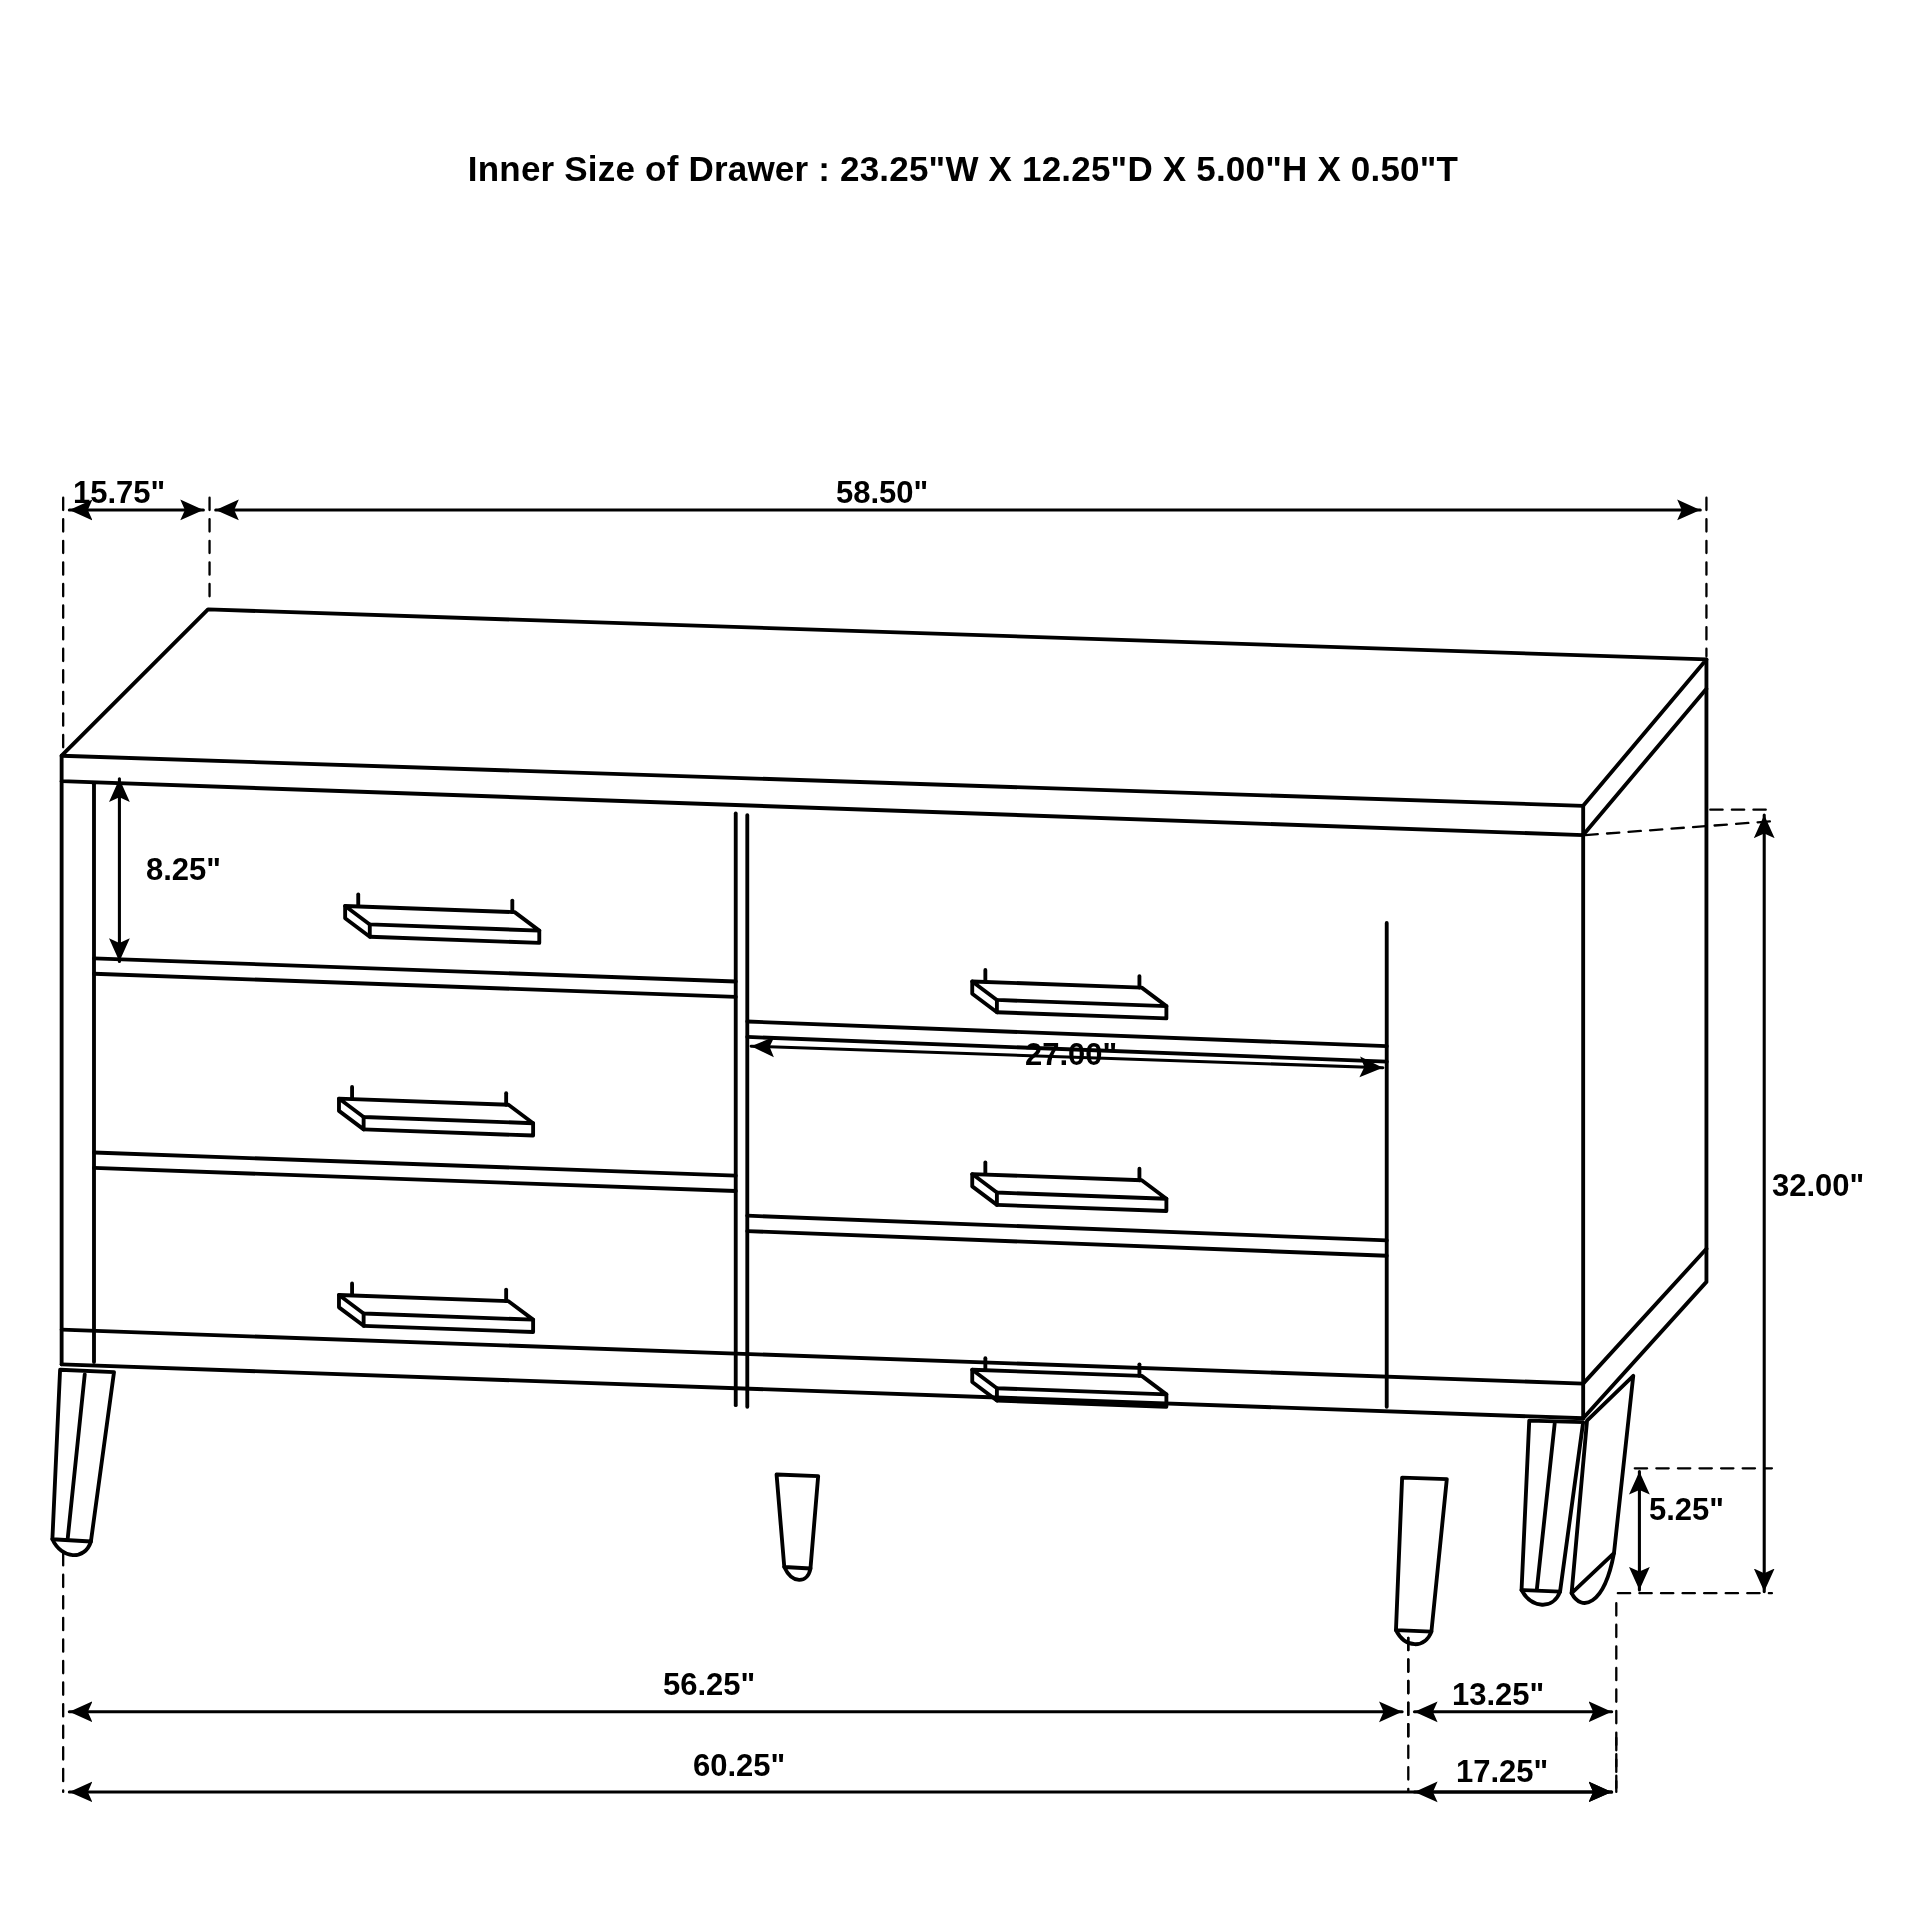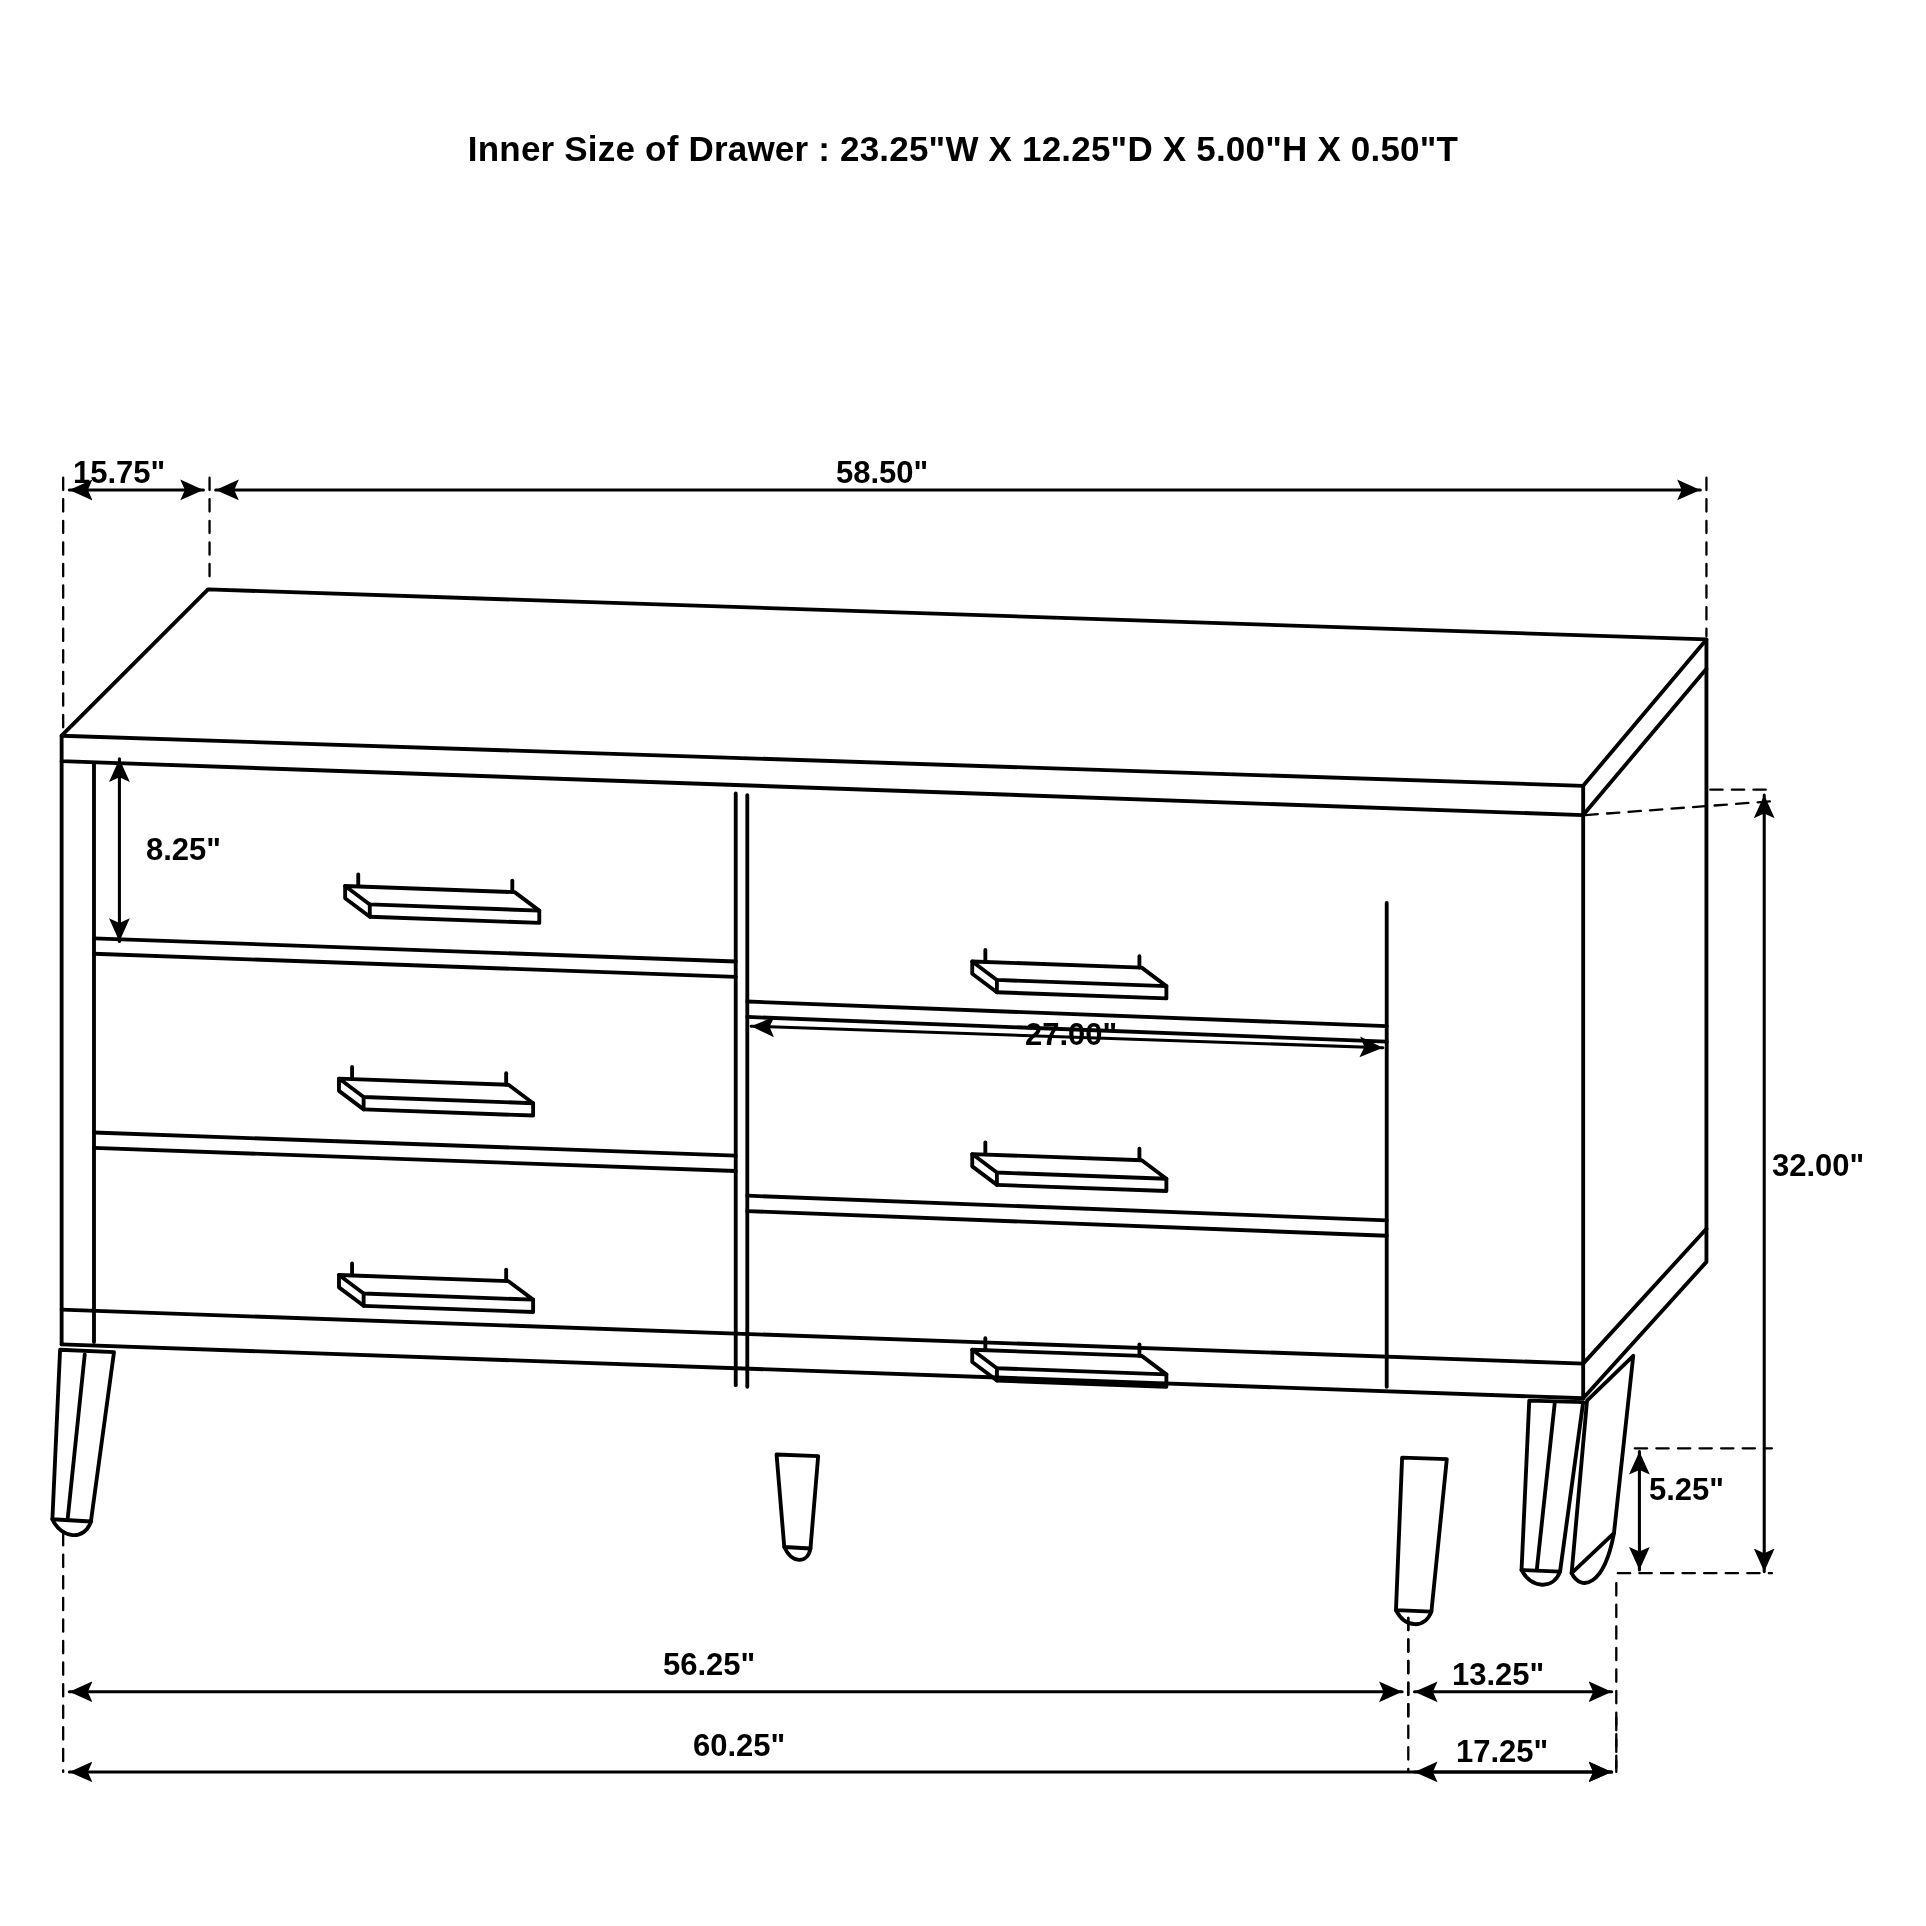--- a/index.html
+++ b/index.html
@@ -11,20 +11,21 @@
     width: 1926px;
     height: 1926px;
     font-family: "Liberation Sans", sans-serif;
     color: #000000;
     overflow: hidden;
   }
   #stage {
     position: relative;
     width: 1926px;
     height: 1612px;
+    margin-top: 20px;
   }
   #title {
     position: absolute;
     top: 129px;
     left: 0;
     width: 1926px;
     text-align: center;
     font-size: 35px;
     font-weight: bold;
     letter-spacing: 0.2px;

